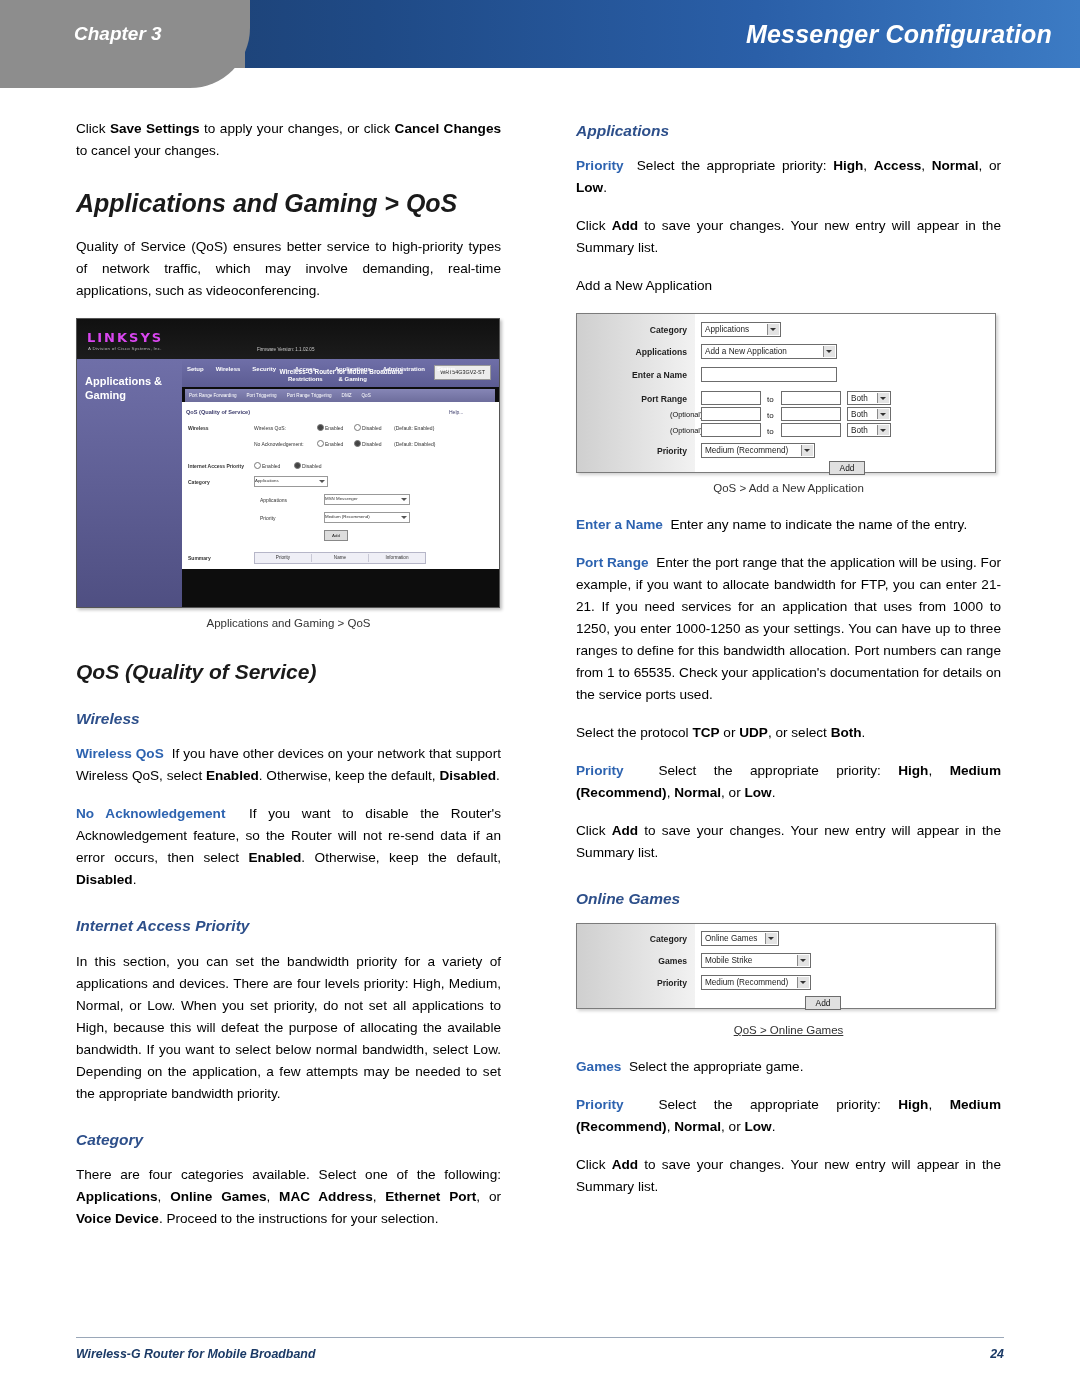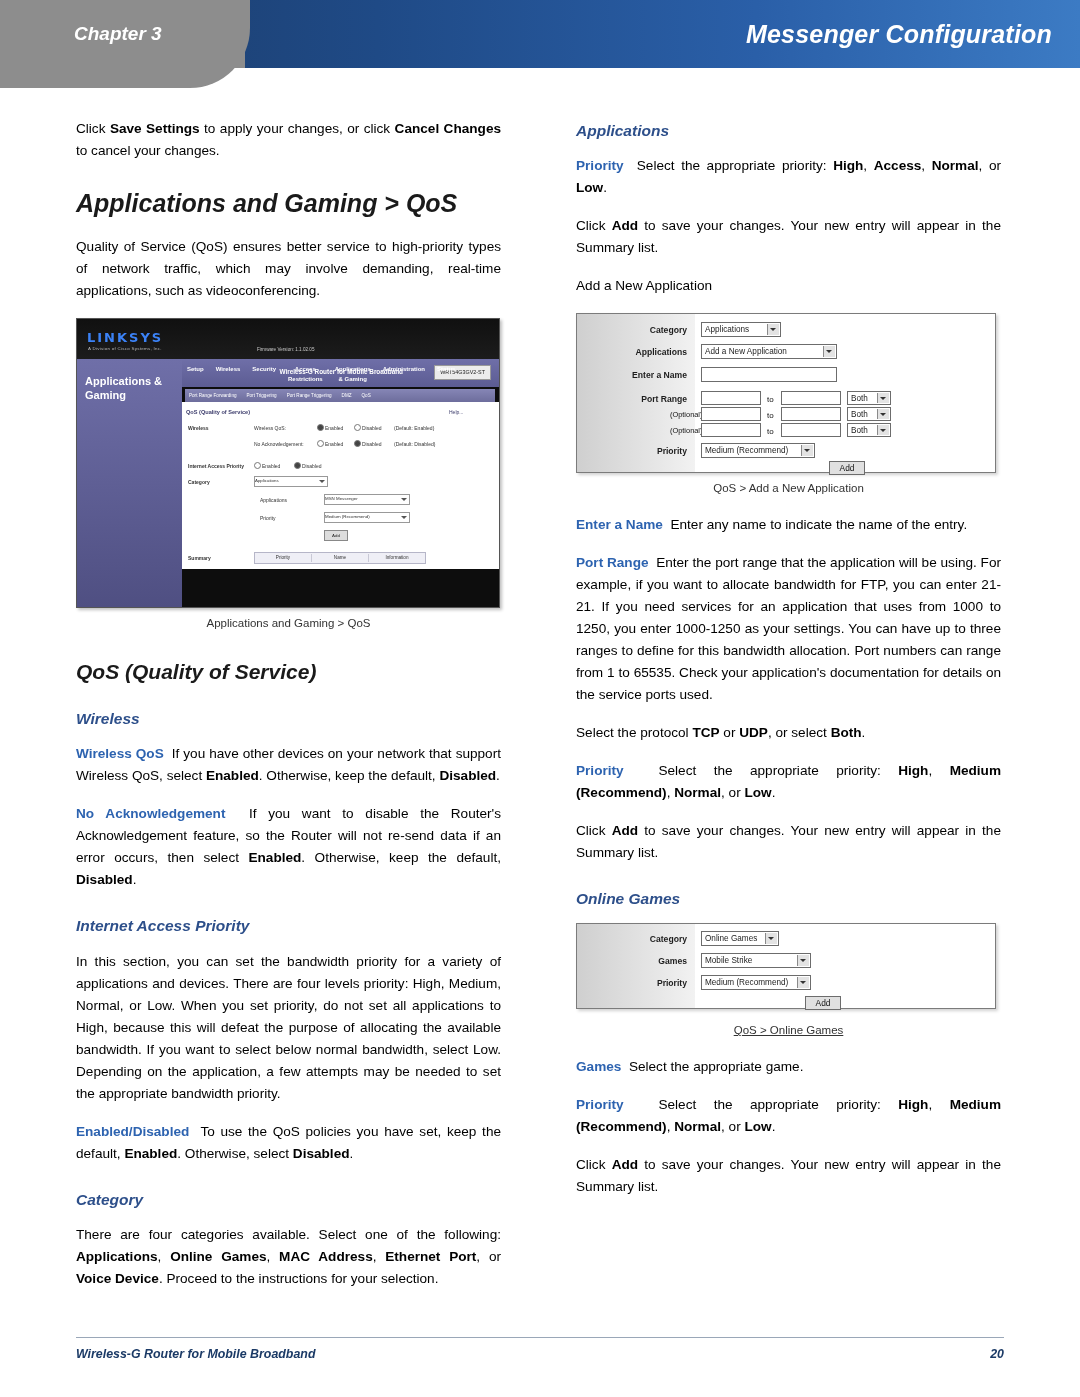--- a/index.html
+++ b/index.html
@@ -140,21 +140,21 @@
     position: relative;
     overflow: hidden;
     box-shadow: 2px 2px 3px rgba(0,0,0,0.25);
   }
   .s1-topbar {
     position: absolute; top: 0; left: 0; right: 0; height: 40px;
     background: linear-gradient(to bottom,#101010,#1c1c1c);
   }
   .s1-logo {
     position: absolute; left: 10px; top: 8px;
-    color: #3b82f6; font-size: 13px; font-weight: bold; letter-spacing: 2px;
+    color: #d946ef; font-size: 13px; font-weight: bold; letter-spacing: 2px;
     font-family: "DejaVu Sans", sans-serif;
   }
   .s1-logo-sub {
     position: absolute; left: 11px; top: 26px;
     color: #b9b9b9; font-size: 4.4px; letter-spacing: .3px;
   }
   .s1-fw {
     position: absolute; left: 180px; top: 27px;
     color: #c9c9c9; font-size: 4.6px;
   }
@@ -390,21 +390,20 @@
   <div class="caption">Applications and Gaming &gt; QoS</div>
 
   <div class="h2-title">QoS (Quality of Service)</div>
 
   <div class="h3-title">Wireless</div>
   <p><span class="blue">Wireless QoS</span>&nbsp; If you have other devices on your network that support Wireless QoS, select <b>Enabled</b>. Otherwise, keep the default, <b>Disabled</b>.</p>
   <p><span class="blue">No Acknowledgement</span>&nbsp; If you want to disable the Router's Acknowledgement feature, so the Router will not re-send data if an error occurs, then select <b>Enabled</b>. Otherwise, keep the default, <b>Disabled</b>.</p>
 
   <div class="h3-title">Internet Access Priority</div>
   <p>In this section, you can set the bandwidth priority for a variety of applications and devices. There are four levels priority: High, Medium, Normal, or Low. When you set priority, do not set all applications to High, because this will defeat the purpose of allocating the available bandwidth. If you want to select below normal bandwidth, select Low. Depending on the application, a few attempts may be needed to set the appropriate bandwidth priority.</p>
-  <p><span class="blue">Enabled/Disabled</span>&nbsp; To use the QoS policies you have set, keep the default, <b>Enabled</b>. Otherwise, select <b>Disabled</b>.</p>
 
   <div class="h3-title">Category</div>
   <p>There are four categories available. Select one of the following: <b>Applications</b>, <b>Online Games</b>, <b>MAC Address</b>, <b>Ethernet Port</b>, or <b>Voice Device</b>. Proceed to the instructions for your selection.</p>
 </div>
 
 <div class="col col-right">
 
   <div class="h3-title" style="margin-top:0;">Applications</div>
   <p><span class="blue">Priority</span>&nbsp; Select the appropriate priority: <b>High</b>, <b>Access</b>, <b>Normal</b>, or <b>Low</b>.</p>
   <p>Click <b>Add</b> to save your changes. Your new entry will appear in the Summary list.</p>
@@ -471,14 +470,14 @@
   </div>
   <div class="caption" style="margin-top:14px;text-decoration:underline;">QoS &gt; Online Games</div>
 
   <p style="margin-top:18px;"><span class="blue">Games</span>&nbsp; Select the appropriate game.</p>
   <p><span class="blue">Priority</span>&nbsp; Select the appropriate priority: <b>High</b>, <b>Medium (Recommend)</b>, <b>Normal</b>, or <b>Low</b>.</p>
   <p>Click <b>Add</b> to save your changes. Your new entry will appear in the Summary list.</p>
 </div>
 
 <div class="footer">
   <span>Wireless-G Router for Mobile Broadband</span>
-  <span>20</span>
+  <span>24</span>
 </div>
 
 </body></html>

